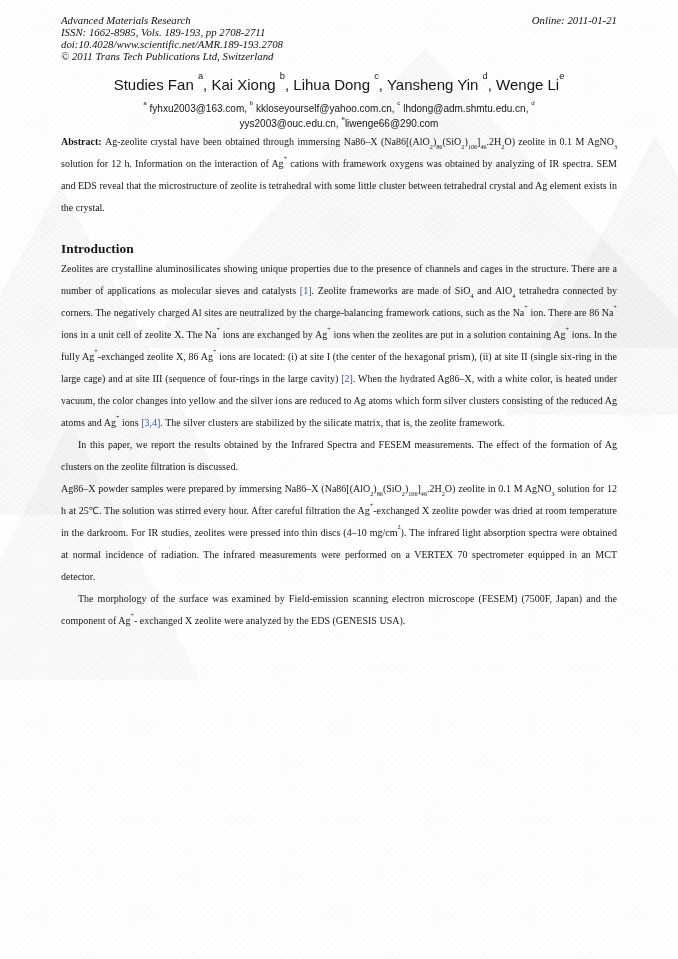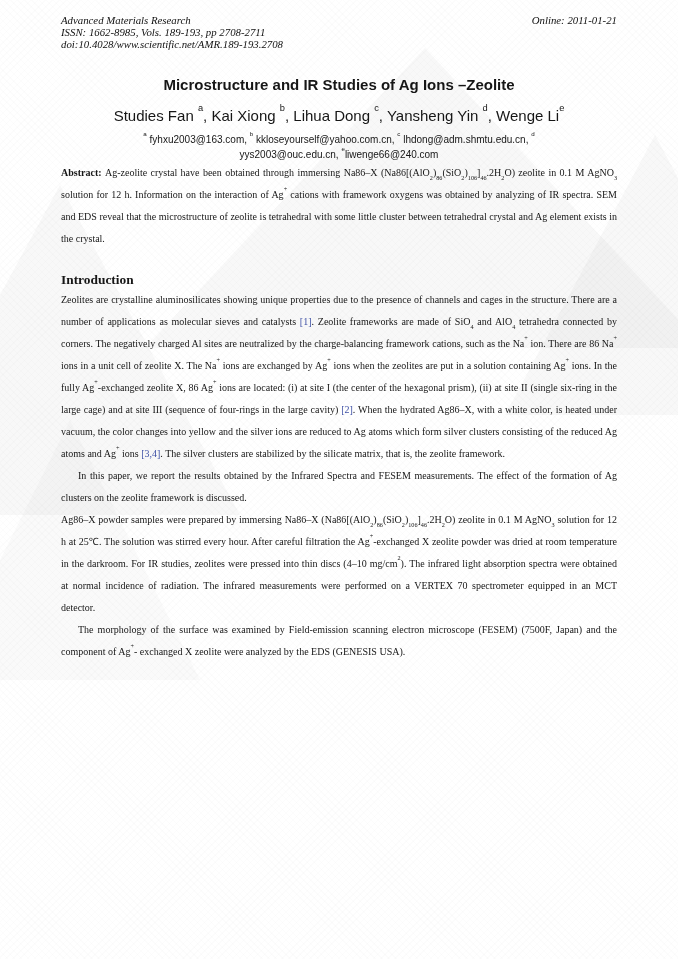--- a/index.html
+++ b/index.html
@@ -55,36 +55,36 @@
     <div class="wm wm4"></div>
   </div>
 
   <div class="content">
 
     <div class="hdr-row">
       <div class="hdr-left">
         <div>Advanced Materials Research</div>
         <div>ISSN: 1662-8985, Vols. 189-193, pp 2708-2711</div>
         <div>doi:10.4028/www.scientific.net/AMR.189-193.2708</div>
+        <div>© 2011 Trans Tech Publications Ltd, Switzerland</div>
       </div>
       <div class="hdr-right">Online: 2011-01-21</div>
     </div>
 
-    <h1 class="title">Microstructure and IR Studies of Ag Ions –Zeolite</h1>
 
     <div class="authors rich"><span>Studies Fan </span><sup>a</sup><span>, Kai Xiong </span><sup>b</sup><span>, Lihua Dong </span><sup>c</sup><span>, Yansheng Yin </span><sup>d</sup><span>, Wenge Li</span><sup>e</sup></div>
 
 
     <div class="emails emails-first rich"><sup>a</sup><span> fyhxu2003@163.com,  </span><sup>b</sup><span> kkloseyourself@yahoo.com.cn, </span><sup>c</sup><span> lhdong@adm.shmtu.edu.cn, </span><sup>d</sup></div>
-    <div class="emails rich"><span>yys2003@ouc.edu.cn, </span><sup>e</sup><span>liwenge66@240.com</span></div>
+    <div class="emails rich"><span>yys2003@ouc.edu.cn, </span><sup>e</sup><span>liwenge66@290.com</span></div>
 
 
     <p class="body abstract rich"><span class="bold">Abstract: </span><span>Ag-zeolite crystal have been obtained through immersing Na86–X (Na86[(AlO</span><sub>2</sub><span>)</span><sub>86</sub><span>(SiO</span><sub>2</sub><span>)</span><sub>106</sub><span>]</span><sub>46</sub><span>.2H</span><sub>2</sub><span>O) zeolite in 0.1 M AgNO</span><sub>3</sub><span> solution for 12 h. Information on the interaction of Ag</span><sup>+</sup><span> cations with framework oxygens was obtained by analyzing of IR spectra. SEM and EDS reveal that the microstructure of zeolite is tetrahedral with some little cluster between tetrahedral crystal and Ag element exists in the crystal.</span></p>
 
     <h2 class="sec">Introduction</h2>
     <p class="body rich"><span>Zeolites are crystalline aluminosilicates showing unique properties due to the presence of channels and cages in the structure. There are a number of applications as molecular sieves and catalysts </span><span class="cite">[1]</span><span>. Zeolite frameworks are made of SiO</span><sub>4</sub><span> and AlO</span><sub>4</sub><span> tetrahedra connected by corners. The negatively charged Al sites are neutralized by the charge-balancing framework cations, such as the Na</span><sup>+</sup><span> ion. There are 86 Na</span><sup>+</sup><span> ions in a unit cell of zeolite X. The Na</span><sup>+</sup><span> ions are exchanged by Ag</span><sup>+</sup><span> ions when the zeolites are put in a solution containing Ag</span><sup>+</sup><span> ions. In the fully Ag</span><sup>+</sup><span>-exchanged zeolite X, 86 Ag</span><sup>+</sup><span> ions are located: (i) at site I (the center of the hexagonal prism), (ii) at site II (single six-ring in the large cage) and at site III (sequence of four-rings in the large cavity) </span><span class="cite">[2]</span><span>. When the hydrated Ag86–X, with a white color, is heated under vacuum, the color changes into yellow and the silver ions are reduced to Ag atoms which form silver clusters consisting of the reduced Ag atoms and Ag</span><sup>+</sup><span> ions </span><span class="cite">[3,4]</span><span>. The silver clusters are stabilized by the silicate matrix, that is, the zeolite framework.</span></p>
-    <p class="body indent rich"><span>In this paper, we report the results obtained by the Infrared Spectra and FESEM measurements. The effect of the formation of Ag clusters on the zeolite framework is discussed.</span></p>
+    <p class="body indent rich"><span>In this paper, we report the results obtained by the Infrared Spectra and FESEM measurements. The effect of the formation of Ag clusters on the zeolite filtration is discussed.</span></p>
 
     <p class="body rich"><span>Ag86–X powder samples were prepared by immersing Na86–X (Na86[(AlO</span><sub>2</sub><span>)</span><sub>86</sub><span>(SiO</span><sub>2</sub><span>)</span><sub>106</sub><span>]</span><sub>46</sub><span>.2H</span><sub>2</sub><span>O) zeolite in 0.1 M AgNO</span><sub>3</sub><span> solution for 12 h at 25℃. The solution was stirred every hour. After careful filtration the Ag</span><sup>+</sup><span>-exchanged X zeolite powder was dried at room temperature in the darkroom. For IR studies, zeolites were pressed into thin discs (4–10 mg/cm</span><sup>2</sup><span>). The infrared light absorption spectra were obtained at normal incidence of radiation. The infrared measurements were performed on a VERTEX 70 spectrometer equipped in an MCT detector.</span></p>
     <p class="body indent rich"><span>The morphology of the surface was examined by Field-emission scanning electron microscope (FESEM) (7500F, Japan) and the component of Ag</span><sup>+</sup><span>- exchanged X zeolite were analyzed by the EDS (GENESIS USA).</span></p>
 
   </div>
 </div>
 
 </body></html>

